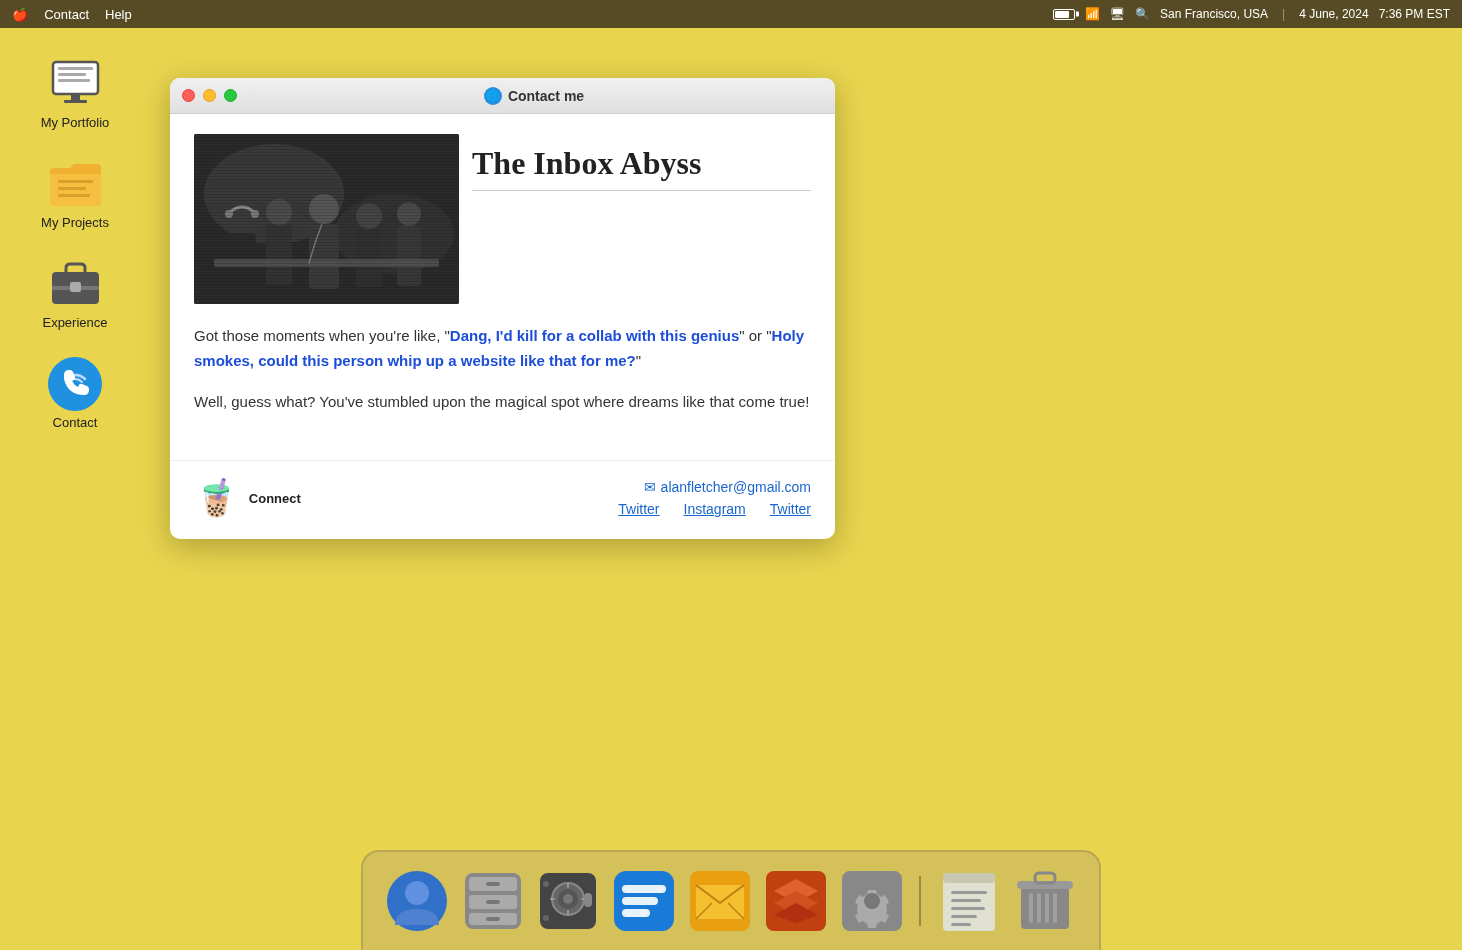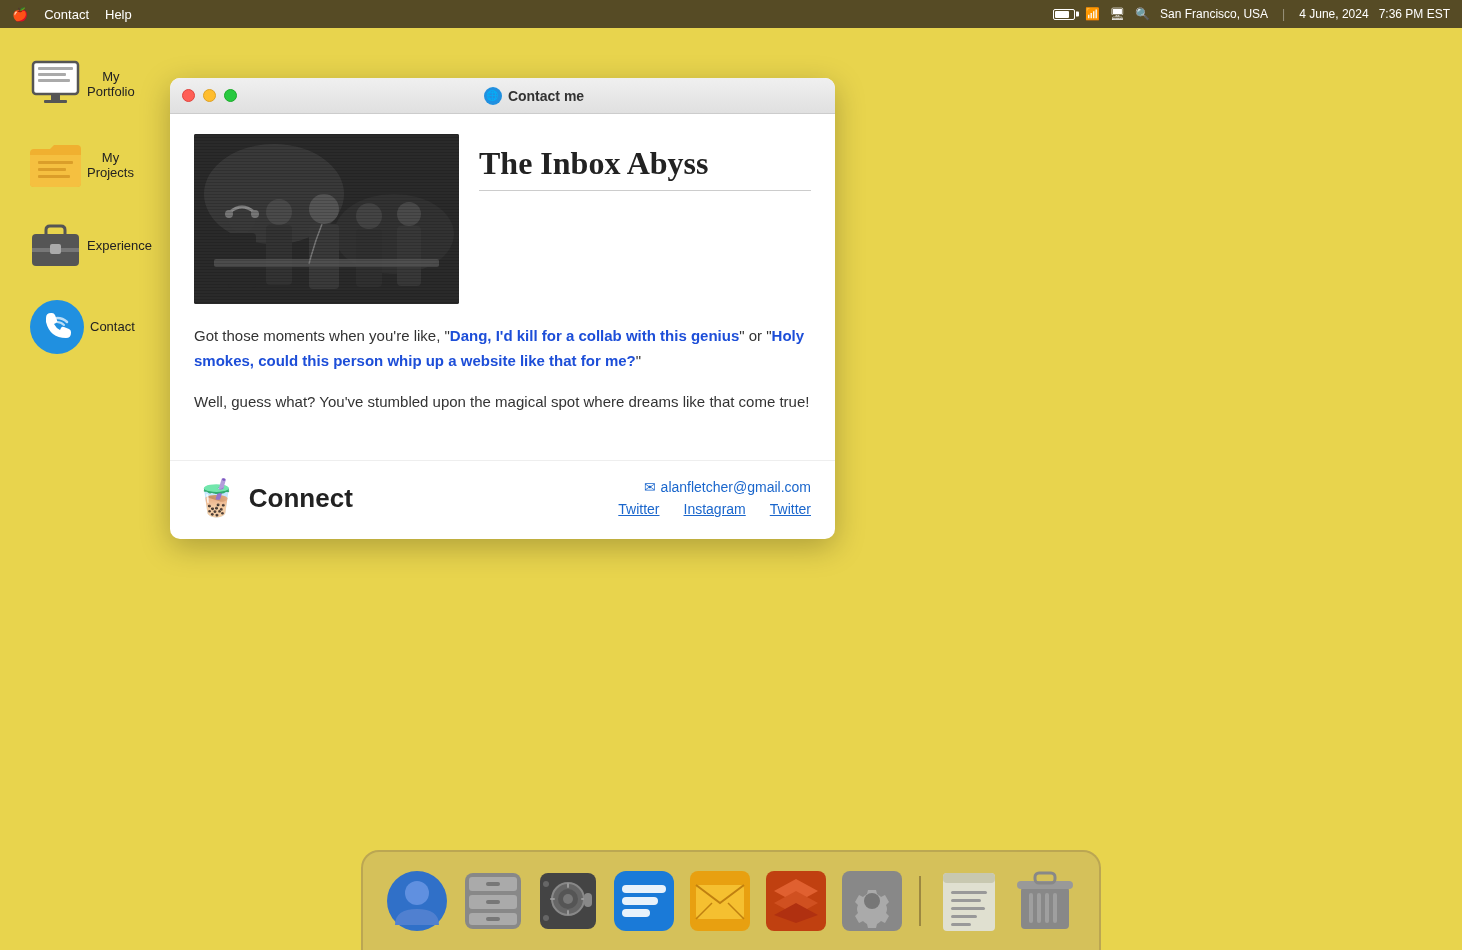--- a/index.html
+++ b/index.html
@@ -69,21 +69,21 @@
       top: 0;
       width: 150px;
       display: flex;
       flex-direction: column;
       align-items: center;
       padding-top: 20px;
       gap: 10px;
     }
     .sidebar-item {
       display: flex;
-      flex-direction: row;
+      flex-direction: column;
       align-items: center;
       cursor: pointer;
       gap: 4px;
       width: 110px;
       padding: 8px;
     }
     .sidebar-icon {
       width: 60px;
       height: 55px;
       display: flex;
@@ -149,21 +149,21 @@
       font-size: 10px;
     }
 
     .window-content {
       padding: 20px 24px;
     }
 
     
     .content-header {
       display: flex;
-      gap: 20px;
+      gap: 13px;
       margin-bottom: 20px;
       align-items: flex-start;
     }
     .header-image {
       width: 265px;
       height: 170px;
       background: #333;
       flex-shrink: 0;
       border-radius: 2px;
       position: relative;
@@ -216,21 +216,21 @@
     }
     .footer-connect {
       display: flex;
       align-items: center;
       gap: 10px;
     }
     .coffee-icon {
       font-size: 36px;
     }
     .connect-label {
-      font-size: 26px;
+      font-size: 13px;
       font-weight: 600;
       color: #222;
     }
     .footer-links {
       display: flex;
       flex-direction: column;
       align-items: flex-end;
       gap: 6px;
     }
     .footer-email {

